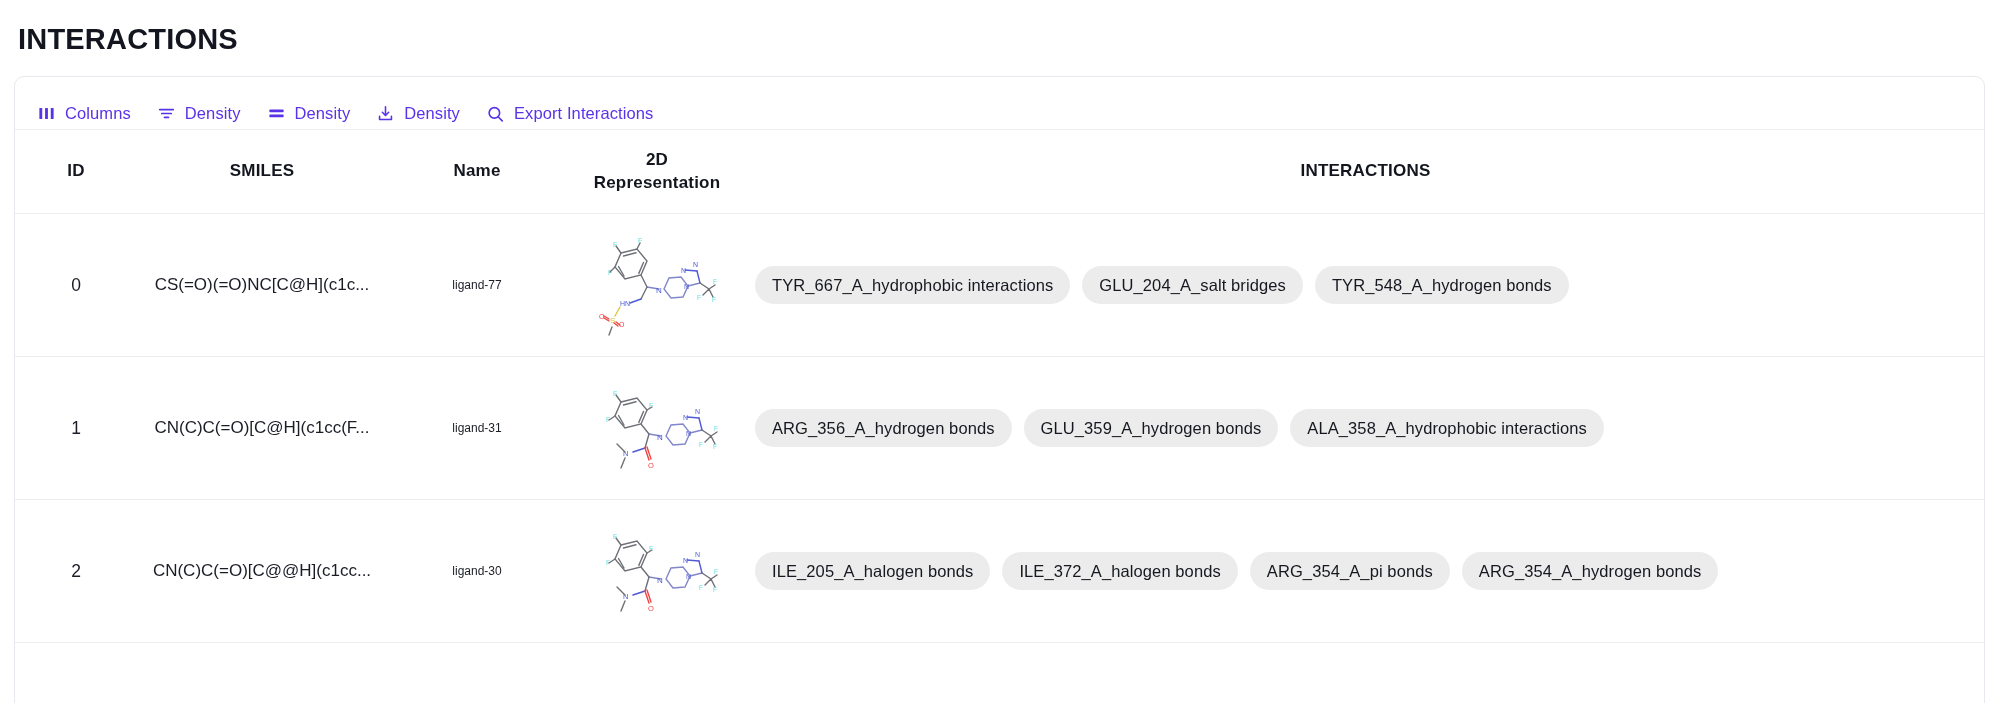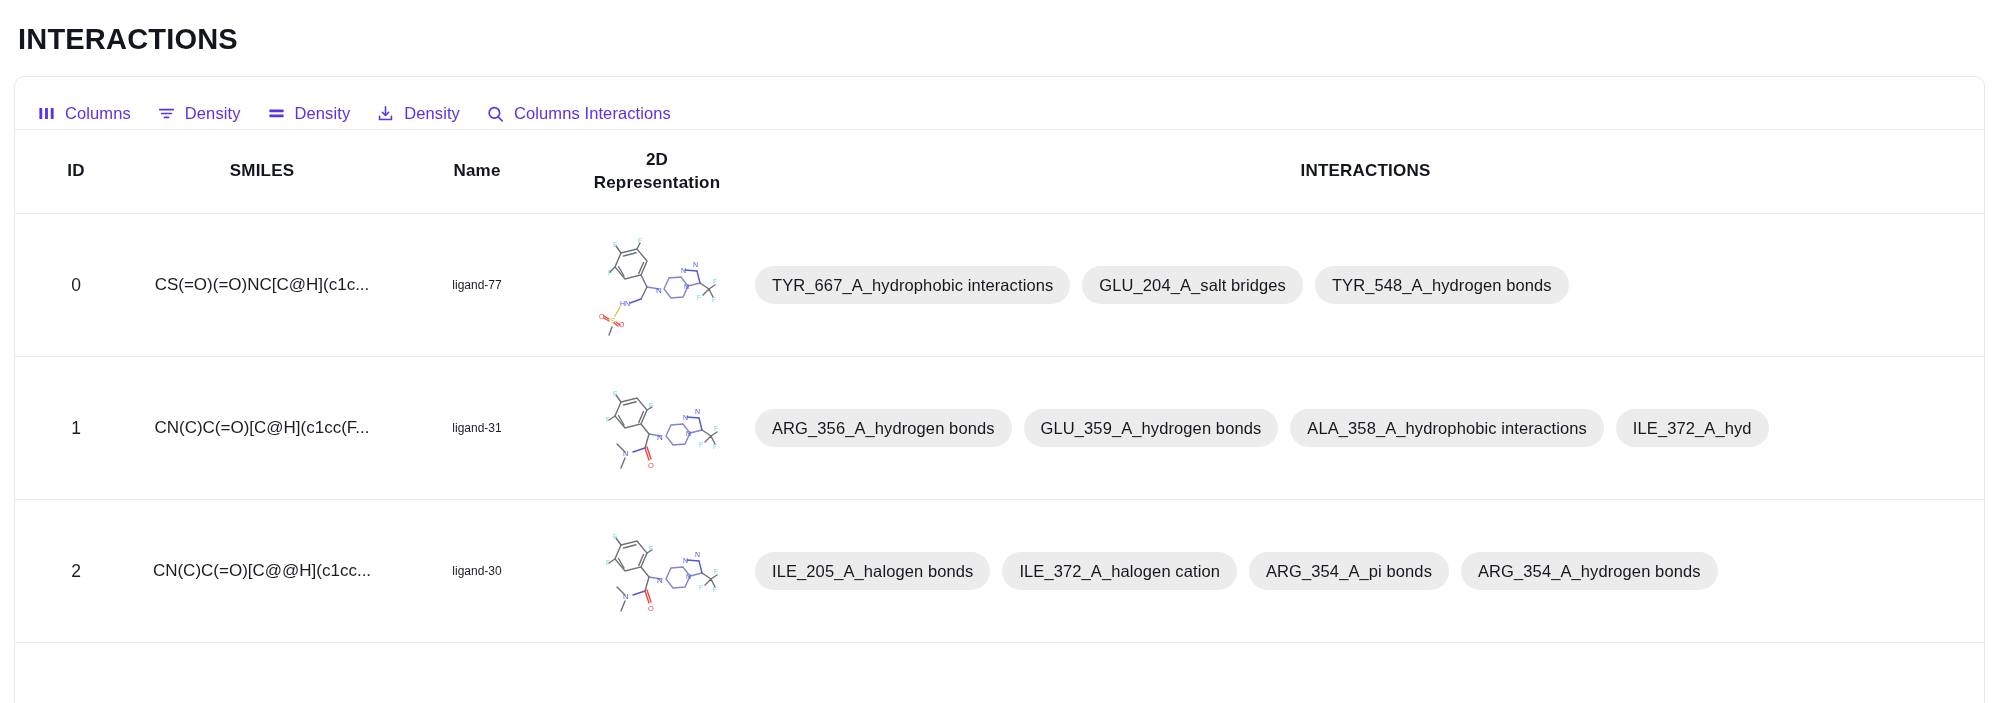--- a/index.html
+++ b/index.html
@@ -204,21 +204,21 @@
         <span>Density</span>
       </button>
 
       <button class="tb-btn">
         <span class="tb-ico">
           <svg width="20" height="20" viewBox="0 0 24 24" fill="none" stroke="#5a32e8" stroke-width="2.1" stroke-linecap="round">
             <circle cx="10.6" cy="10.6" r="6.6"></circle>
             <line x1="15.6" y1="15.8" x2="20.5" y2="20.7"></line>
           </svg>
         </span>
-        <span>Columns Interactions</span>
+        <span>Export Interactions</span>
       </button>
 
     </div>
 
     <div class="head-row">
       <div class="head-cell c-id">ID</div>
       <div class="head-cell c-smi">SMILES</div>
       <div class="head-cell c-name">Name</div>
       <div class="head-cell c-2d">
         <div>2D</div>
@@ -325,21 +325,20 @@
             <path d="M32 84 L28 94" stroke="#6e7076"></path>
             <path d="M52 74 L56 86 M54 73 L58 85" stroke="#ef4444"></path>
             <text x="55" y="94" font-size="7.5" fill="#ef4444" stroke="none" font-family="'Liberation Sans',sans-serif">O</text>
           </g>
         </svg>
       </div>
       <div class="cell cell-int c-int">
         <span class="chip">ARG_356_A_hydrogen bonds</span>
         <span class="chip">GLU_359_A_hydrogen bonds</span>
         <span class="chip">ALA_358_A_hydrophobic interactions</span>
-        <span class="chip">ILE_372_A_hyd</span>
       </div>
     </div>
 
     <div class="row">
       <div class="cell cell-id   c-id">2</div>
       <div class="cell cell-smi  c-smi">CN(C)C(=O)[C@@H](c1cc...</div>
       <div class="cell cell-name c-name">ligand-30</div>
       <div class="cell c-2d">
         <svg class="mol" viewBox="0 0 128 108">
           <g stroke-width="1.4" fill="none" stroke-linecap="round">
@@ -373,21 +372,21 @@
             <text x="30" y="82" font-size="7.5" fill="#4e5ad6" stroke="none" font-family="'Liberation Sans',sans-serif">N</text>
             <path d="M32 78 L24 70" stroke="#6e7076"></path>
             <path d="M32 84 L28 94" stroke="#6e7076"></path>
             <path d="M52 74 L56 86 M54 73 L58 85" stroke="#ef4444"></path>
             <text x="55" y="94" font-size="7.5" fill="#ef4444" stroke="none" font-family="'Liberation Sans',sans-serif">O</text>
           </g>
         </svg>
       </div>
       <div class="cell cell-int c-int">
         <span class="chip">ILE_205_A_halogen bonds</span>
-        <span class="chip">ILE_372_A_halogen cation</span>
+        <span class="chip">ILE_372_A_halogen bonds</span>
         <span class="chip">ARG_354_A_pi bonds</span>
         <span class="chip">ARG_354_A_hydrogen bonds</span>
       </div>
     </div>
 
     <div class="row">
       <div class="cell cell-id   c-id"></div>
       <div class="cell cell-smi  c-smi"></div>
       <div class="cell cell-name c-name"></div>
       <div class="cell c-2d"></div>

